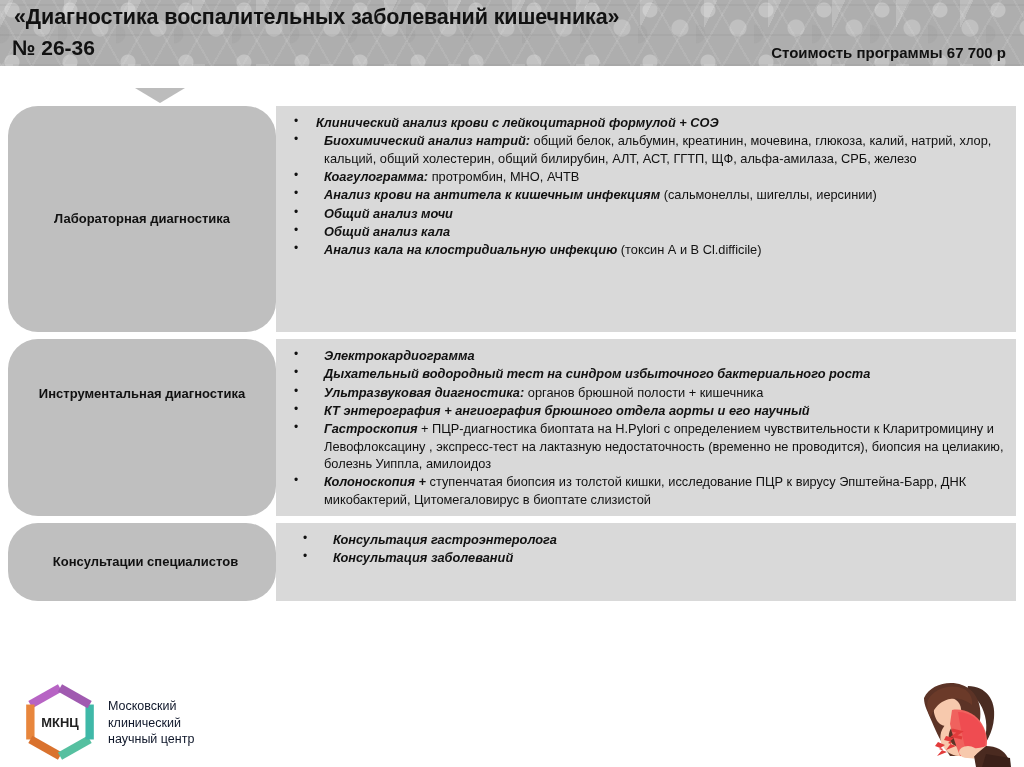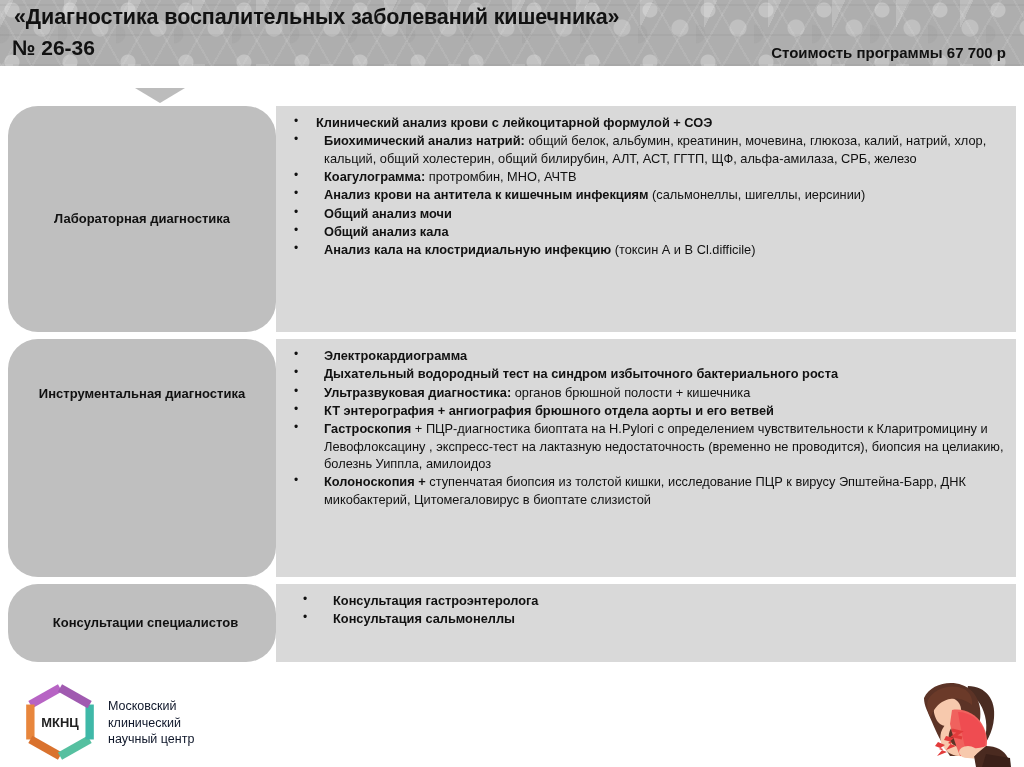--- a/index.html
+++ b/index.html
@@ -120,21 +120,21 @@
     padding-top: 46px;
   }
   .cell-content {
     flex: 1 1 auto;
     background: #d9d9d9;
     padding: 8px 10px 8px 6px;
     box-sizing: border-box;
   }
 
   .row-1 .cell-label, .row-1 .cell-content { height: 226px; }
-  .row-2 .cell-label, .row-2 .cell-content { height: 238px; }
+  .row-2 .cell-label, .row-2 .cell-content { height: 177px; }
   .row-3 .cell-label, .row-3 .cell-content { height: 78px; padding-left: 15px; }
 
   ul.bullets {
     list-style: none;
     margin: 0;
     padding: 0;
   }
   ul.bullets li {
     position: relative;
     padding-left: 42px;
@@ -147,21 +147,21 @@
     content: "\2022";
     position: absolute;
     left: 12px;
     top: -1px;
     font-size: 12px;
     color: #111111;
   }
   ul.bullets li.tight { padding-left: 34px; }
   ul.bullets li.tight::before { left: 12px; }
 
-  li b { font-weight: bold; }
+  li b { font-weight: bold; font-style: italic; }
 
   
   .logo-wrap {
     position: absolute;
     left: 22px;
     top: 684px;
     width: 210px;
     height: 80px;
   }
   .hexlogo {
@@ -216,33 +216,33 @@
     </div>
   </div>
 
   <div class="row row-2">
     <div class="cell-label top-align">Инструментальная диагностика</div>
     <div class="cell-content">
       <ul class="bullets">
         <li><b>Электрокардиограмма</b><span></span></li>
         <li><b>Дыхательный водородный тест на синдром избыточного бактериального роста</b><span></span></li>
         <li><b>Ультразвуковая диагностика:</b><span> органов брюшной полости + кишечника</span></li>
-        <li><b>КТ энтерография + ангиография брюшного отдела аорты и его ветвей</b><span></span></li>
+        <li><b>КТ энтерография + ангиография брюшного отдела аорты и его научный</b><span></span></li>
         <li><b>Гастроскопия</b><span> + ПЦР-диагностика биоптата на H.Pylori  с определением чувствительности к Кларитромицину и Левофлоксацину , экспресс-тест на лактазную недостаточность (временно не проводится), биопсия на целиакию, болезнь Уиппла, амилоидоз</span></li>
         <li><b>Колоноскопия +</b><span> ступенчатая биопсия из толстой кишки, исследование ПЦР к вирусу Эпштейна-Барр, ДНК микобактерий, Цитомегаловирус в биоптате слизистой</span></li>
       </ul>
     </div>
   </div>
 
   <div class="row row-3">
     <div class="cell-label">Консультации специалистов</div>
     <div class="cell-content">
       <ul class="bullets">
         <li><b>Консультация гастроэнтеролога</b><span></span></li>
-        <li><b>Консультация сальмонеллы</b><span></span></li>
+        <li><b>Консультация заболеваний</b><span></span></li>
       </ul>
     </div>
   </div>
 
 </div>
 
 <div class="logo-wrap">
   <svg class="hexlogo" viewBox="0 0 100 100">
 
     <g fill="none" stroke-width="11" stroke-linecap="butt">

